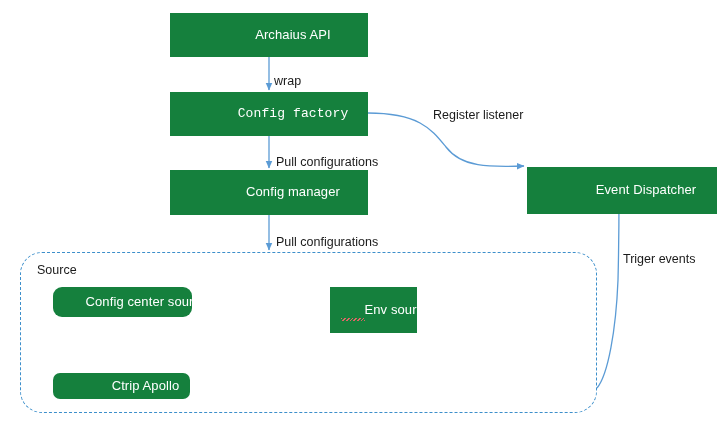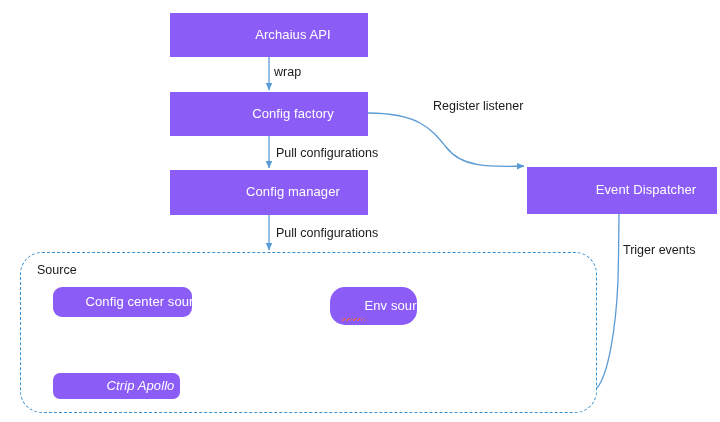--- a/index.html
+++ b/index.html
@@ -10,21 +10,21 @@
   #canvas {
     position: relative;
     width: 720px;
     height: 422px;
     background: #ffffff;
     font-family: "Liberation Sans", sans-serif;
     overflow: hidden;
   }
   .node {
     position: absolute;
-    background: #8b5cf6;
+    background: #15803d;
     color: #ffffff;
     display: flex;
     align-items: center;
     justify-content: center;
     font-size: 13px;
     letter-spacing: 0.1px;
     box-sizing: border-box;
     text-align: center;
     line-height: 1.1;
     white-space: nowrap;
@@ -32,20 +32,21 @@
   }
   .node.rounded {
     border-radius: 7px;
   }
   .edge-label {
     position: absolute;
     color: #1a1a1a;
     font-size: 12.5px;
     white-space: nowrap;
     line-height: 1;
+    margin-top: 9px;
   }
   .group-label {
     position: absolute;
     color: #1a1a1a;
     font-size: 12.5px;
     white-space: nowrap;
     line-height: 1;
   }
   .group-box {
     position: absolute;
@@ -89,21 +90,21 @@
 
     <line x1="269" y1="215" x2="269" y2="250" stroke="#5B9BD5" stroke-width="1.3" marker-end="url(#arrowBlue)"></line>
 
     <path d="M368,113 C 420,113 432,130 446,147 C 462,168 490,167 524,166" fill="none" stroke="#5B9BD5" stroke-width="1.3" marker-end="url(#arrowBlue)"></path>
 
     <path d="M597,388 C 608,375 616,330 618,280 C 619,240 619,215 619,195" fill="none" stroke="#5B9BD5" stroke-width="1.3" marker-end="url(#arrowBlue)"></path>
   </svg>
 
   <div class="node" style="left:170px; top:13px; width:198px; height:44px;">Archaius API</div>
 
-  <div class="node" style="left:170px; top:92px; width:198px; height:44px;">Config factory</div>
+  <div class="node" style="left:170px; top:92px; width:198px; height:44px;font-family:Liberation Mono, monospace;">Config factory</div>
 
   <div class="node" style="left:170px; top:170px; width:198px; height:45px;">Config manager</div>
 
   <div class="node" style="left:527px; top:143px; width:190px; height:47px;margin-top:24px;">Event Dispatcher</div>
 
   <div class="edge-label" style="left:274px; top:66px;">wrap</div>
 
   <div class="edge-label" style="left:276px; top:147px;">Pull configurations</div>
 
   <div class="edge-label" style="left:433px; top:100px;text-align:right;">Register listener</div>
@@ -112,20 +113,20 @@
 
   <div class="edge-label" style="left:623px; top:244px;">Triger events</div>
 
   <div class="group-box" style="left:20px; top:252px; width:577px; height:161px;"></div>
 
   <div class="group-label" style="left:37px; top:264px;">Source</div>
 
   <div class="node" style="left:53px; top:287px; width:139px; height:30px;border-radius:9px;">Config center source</div>
 
 
-  <div class="node" style="left:330px; top:287px; width:87px; height:38px;border-radius:15px;">Env source</div>
+  <div class="node" style="left:330px; top:287px; width:87px; height:46px;">Env source</div>
   <div class="misspell" style="left:341px; top:318px; width:24px;"></div>
 
 
 
-  <div class="node rounded" style="left:53px; top:373px; width:127px; height:26px;font-style:italic;">Ctrip Apollo</div>
+  <div class="node rounded" style="left:53px; top:373px; width:137px; height:26px;">Ctrip Apollo</div>
 
 </div>
 
 </body></html>

